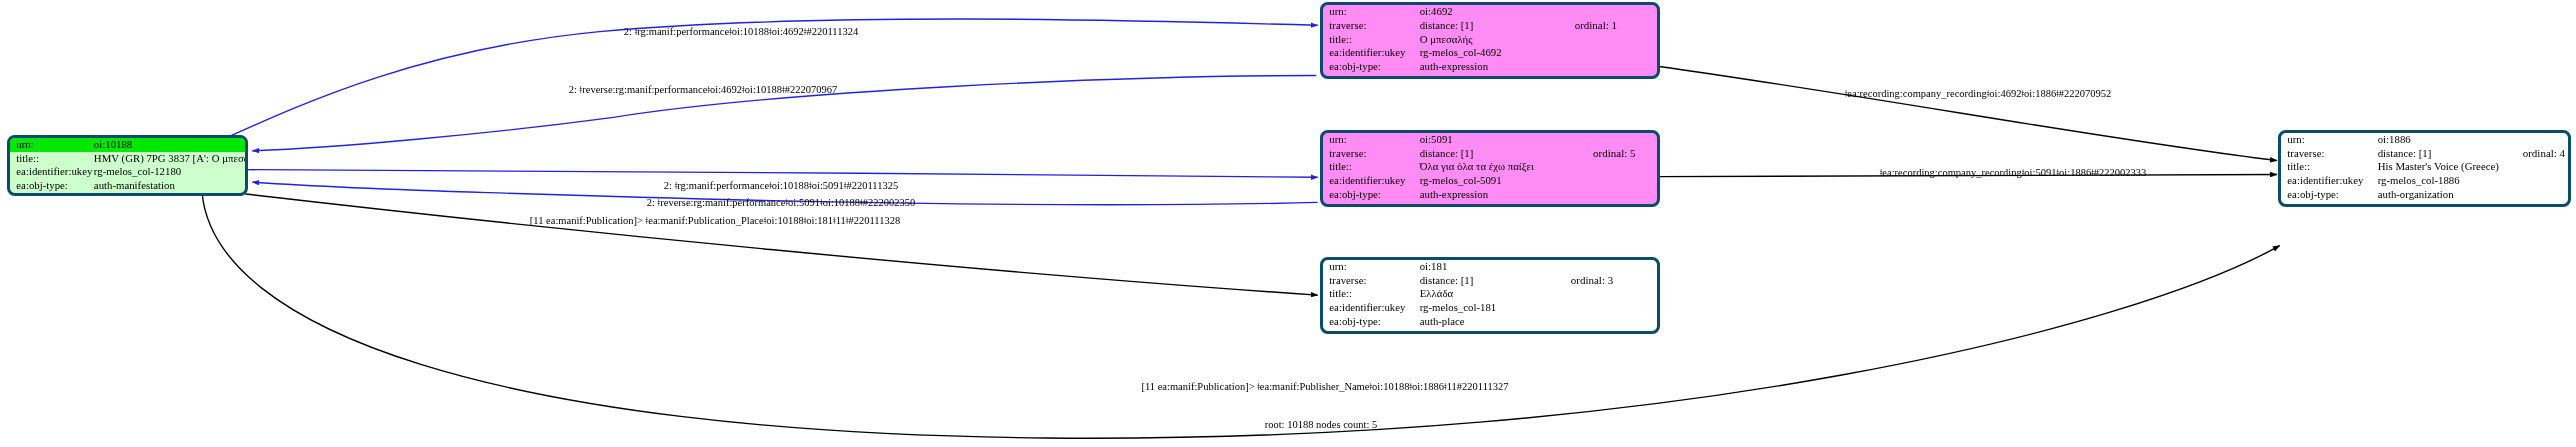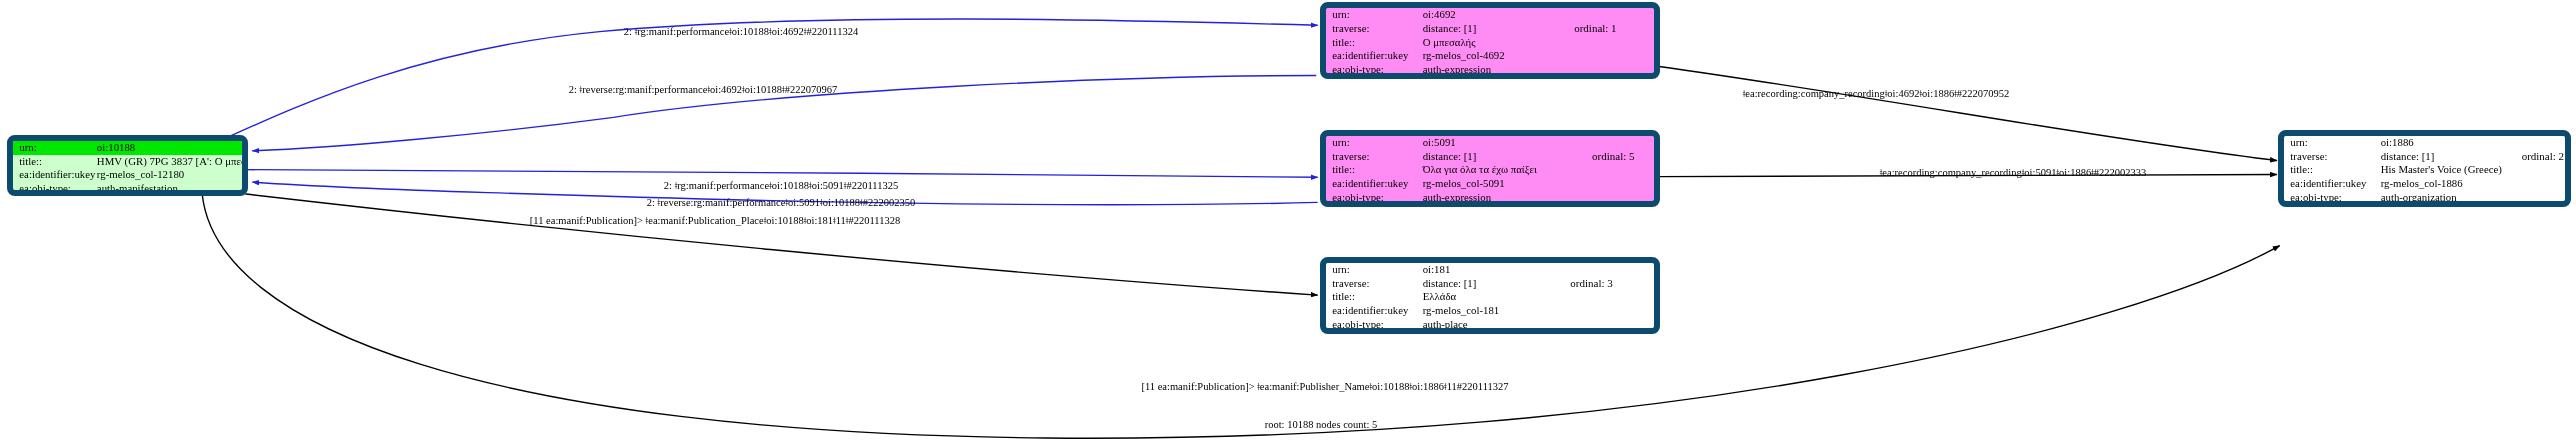--- a/index.html
+++ b/index.html
@@ -1,21 +1,21 @@
 <!DOCTYPE html>
 <html style="font-size:11px"><head>
 <meta charset="utf-8">
 <style>
   html,body{margin:0;padding:0;background:#ffffff;}
   body{width:2576px;height:448px;position:relative;overflow:hidden;
        font-family:"Liberation Serif","DejaVu Serif",serif;}
   #canvas{position:absolute;inset:0;width:2576px;height:448px;}
   svg.edges{position:absolute;left:0;top:0;width:2576px;height:448px;pointer-events:none;}
 
-  .node{position:absolute;border:6px solid #0c4a6e;border-radius:7.7px;
+  .node{position:absolute;border:3px solid #0c4a6e;border-radius:7.7px;
         box-sizing:border-box;overflow:hidden;}
   .node .rows{display:table;width:100%;border-collapse:collapse;}
   .row{display:table-row;}
   .cell-k,.cell-v{display:table-cell;white-space:nowrap;
         font-size:10.8px;line-height:13.7px;color:#000;padding:0;vertical-align:middle;}
   .cell-k{width:89px;padding-left:6.3px;}
   .cell-v{padding-left:1.4px;}
   .cell-v2{display:table-cell;white-space:nowrap;font-size:11px;
         line-height:13.7px;color:#000;padding-left:18px;vertical-align:middle;}
 
@@ -161,21 +161,21 @@
 
   <div class="node n-white" style="left:2278px;top:130px;width:293px;height:77px;">
     <div class="rows">
       <div class="row">
         <div class="cell-k">urn:</div>
         <div class="cell-v">oi:1886</div>
       </div>
       <div class="row">
         <div class="cell-k">traverse:</div>
         <div class="cell-v">distance: [1]</div>
-        <div class="cell-v2">ordinal: 2</div>
+        <div class="cell-v2">ordinal: 4</div>
       </div>
       <div class="row">
         <div class="cell-k">title::</div>
         <div class="cell-v">His Master's Voice (Greece)</div>
       </div>
       <div class="row">
         <div class="cell-k">ea:identifier:ukey</div>
         <div class="cell-v">rg-melos_col-1886</div>
       </div>
       <div class="row">
@@ -190,20 +190,20 @@
   <div class="elabel ctr" style="left:703px;top:84px;">2: ǂreverse:rg:manif:performanceǂoi:4692ǂoi:10188ǂ#222070967</div>
 
   <div class="elabel ctr" style="left:781px;top:180px;">2: ǂrg:manif:performanceǂoi:10188ǂoi:5091ǂ#220111325</div>
 
   <div class="elabel ctr" style="left:781px;top:197px;text-align:right;">2: ǂreverse:rg:manif:performanceǂoi:5091ǂoi:10188ǂ#222002350</div>
 
   <div class="elabel ctr" style="left:715px;top:215px;">[11 ea:manif:Publication]&gt; ǂea:manif:Publication_Placeǂoi:10188ǂoi:181ǂ11ǂ#220111328</div>
 
   <div class="elabel ctr" style="left:1325px;top:381px;">[11 ea:manif:Publication]&gt; ǂea:manif:Publisher_Nameǂoi:10188ǂoi:1886ǂ11#220111327</div>
 
-  <div class="elabel ctr" style="left:1876px;top:88px;">ǂea:recording:company_recordingǂoi:4692ǂoi:1886ǂ#222070952</div>
+  <div class="elabel ctr" style="left:1978px;top:88px;">ǂea:recording:company_recordingǂoi:4692ǂoi:1886ǂ#222070952</div>
 
   <div class="elabel ctr" style="left:1966px;top:167px;margin-left:47px;">ǂea:recording:company_recordingǂoi:5091ǂoi:1886ǂ#222002333</div>
 
   <div class="elabel ctr" style="left:1321px;top:419px;">root: 10188 nodes count: 5</div>
 
 </div>
 
 
 </body></html>

